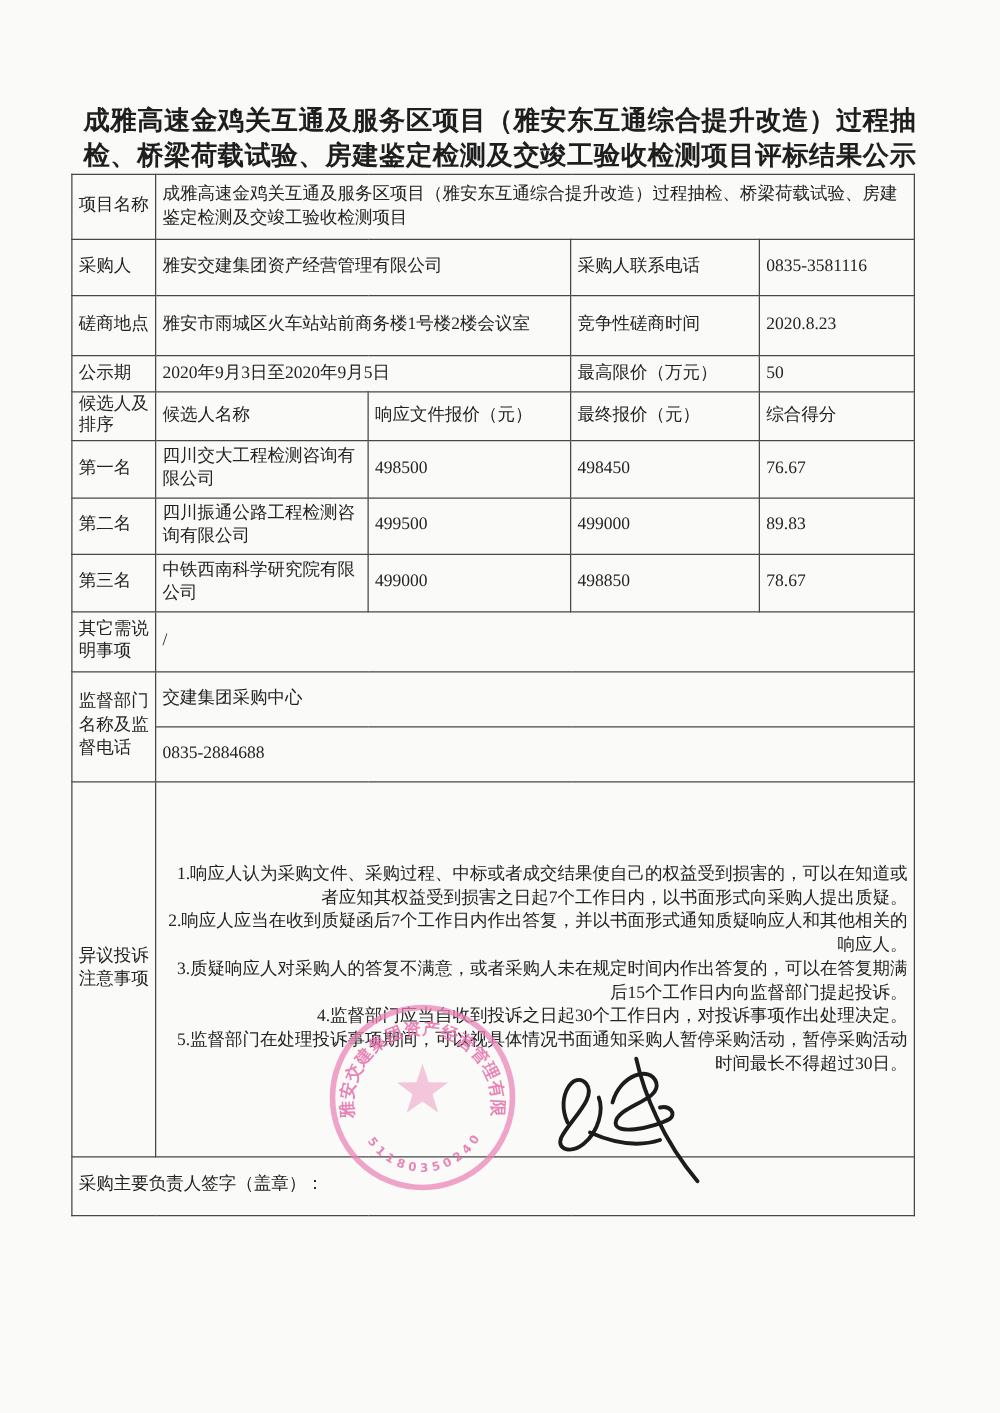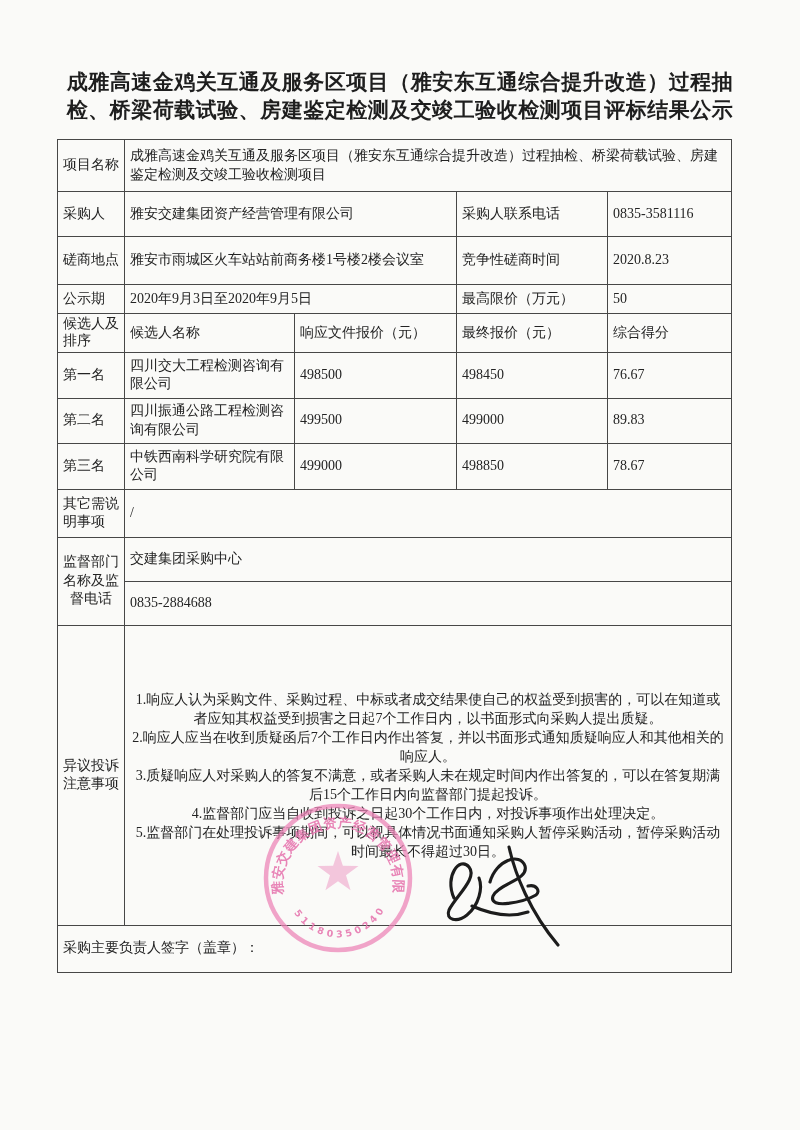--- a/index.html
+++ b/index.html
@@ -4,41 +4,41 @@
 <style>
   html,body{margin:0;padding:0;}
   body{
     width:800px;height:1130px;position:relative;
     background:#fafaf8;
     font-family:"Liberation Serif","DejaVu Serif",serif;
     color:#262626;
     overflow:hidden;
   }
   .doc-title{
-    position:absolute;top:68px;left:66px;width:668px;
+    position:absolute;top:82px;left:66px;width:668px;
     text-align:center;font-size:21px;font-weight:700;line-height:28px;
     letter-spacing:.5px;color:#1e1e1e;
   }
   table.doc{
     position:absolute;top:139px;left:57px;width:674px;
     border-collapse:collapse;table-layout:fixed;
     background:transparent;
   }
   table.doc td{
     border:1.5px solid #474747;
     font-size:14px;line-height:1.32;
     padding:2px 5px;vertical-align:middle;
     color:#232323;word-break:break-all;
   }
   td.lbl{text-align:left;padding-left:4px;padding-right:2px;}
-  td.lbl-c{text-align:center;padding-left:2px;padding-right:2px;}
+  td.lbl-c{padding-left:2px;padding-right:2px;}
   td.ctr{}
   td.lft{text-align:left;padding-left:7px;}
   td.notes{padding:6px 9px;vertical-align:middle;}
-  .note-line{margin:0;text-align:center;line-height:19px;}
+  .note-line{margin:0;text-align:right;line-height:19px;}
   .stamp,.sig{position:absolute;pointer-events:none;}
   .stamp{left:258px;top:799px;width:160px;height:160px;opacity:.85;}
   .sig{left:432px;top:840px;width:145px;height:112px;}
 </style>
 </head>
 <body>
 
 <div class="doc-title">成雅高速金鸡关互通及服务区项目（雅安东互通综合提升改造）过程抽检、桥梁荷载试验、房建鉴定检测及交竣工验收检测项目评标结果公示</div>
 
 <table class="doc">

